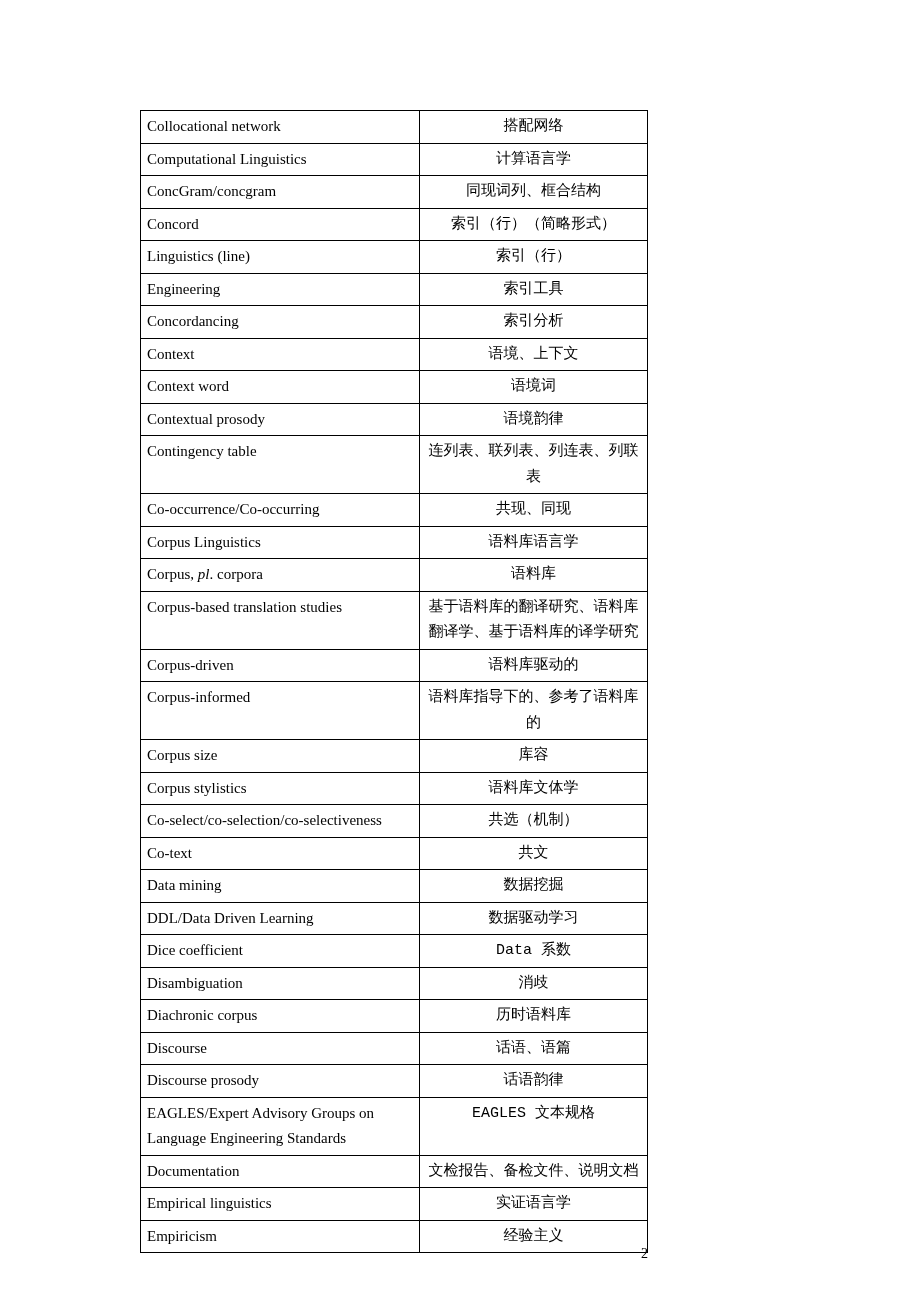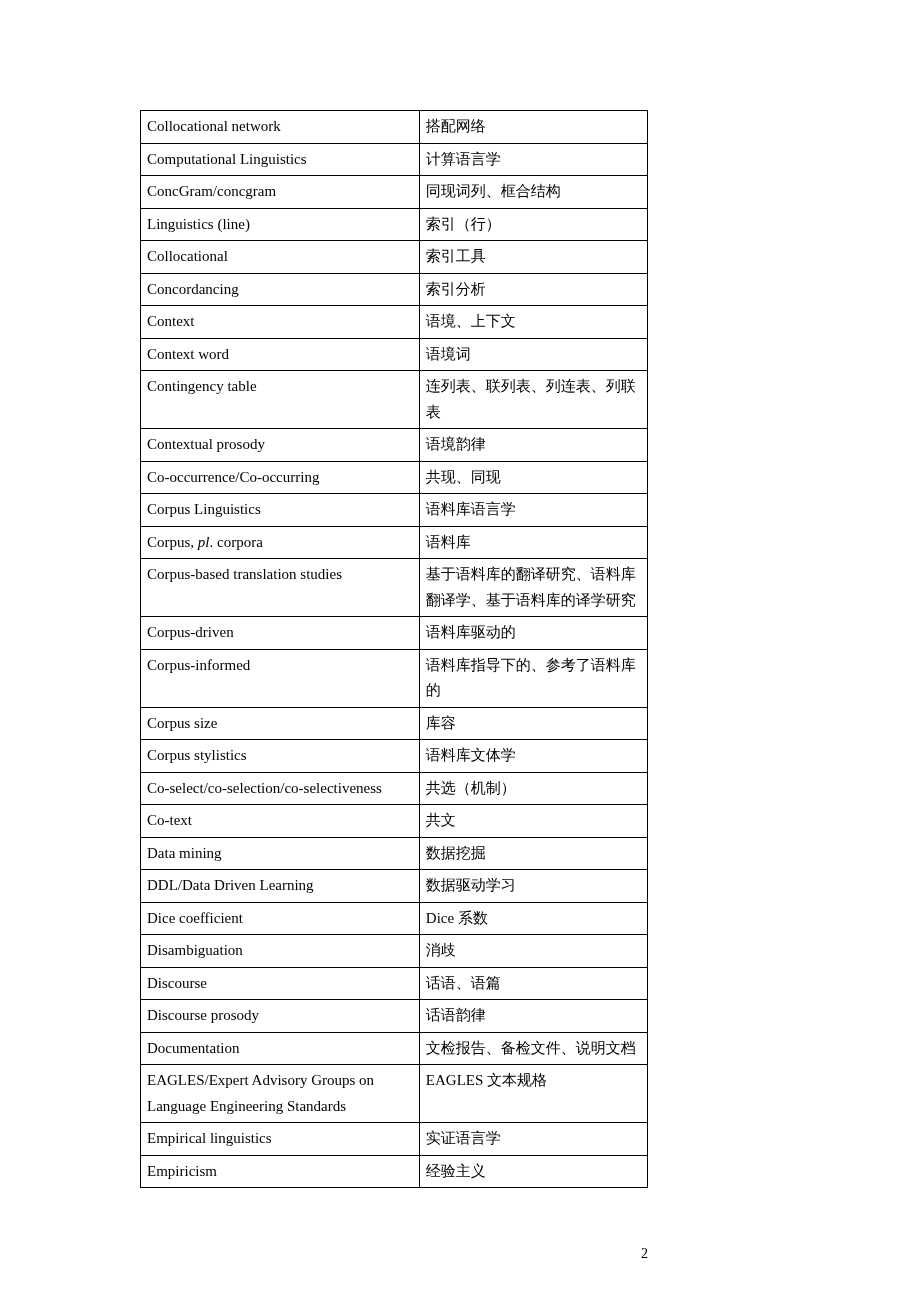--- a/index.html
+++ b/index.html
@@ -25,21 +25,21 @@
     border: 1px solid #000;
     padding: 3px 6px;
     font-size: 15px;
     line-height: 1.7;
     vertical-align: top;
   }
   table.glossary col.c-en { width: 55%; }
   table.glossary col.c-zh { width: 45%; }
   .en-cell { font-family: "Times New Roman", serif; }
   .en-cell .italic { font-style: italic; }
-  .zh-cell { font-family: Liberation Serif, serif; }
+  .zh-cell { font-family: Liberation Mono, monospace; text-align: center; }
   .page-number {
     position: absolute;
     bottom: 40px;
     right: 140px;
     font-size: 14px;
     font-family: "Times New Roman", serif;
   }
 </style>
 </head>
 <body>
@@ -58,46 +58,50 @@
         </tr>
         <tr>
           <td class="en-cell">Computational Linguistics</td>
           <td class="zh-cell">计算语言学</td>
         </tr>
         <tr>
           <td class="en-cell">ConcGram/concgram</td>
           <td class="zh-cell">同现词列、框合结构</td>
         </tr>
         <tr>
+          <td class="en-cell">Concord</td>
+          <td class="zh-cell">索引（行）（简略形式）</td>
+        </tr>
+        <tr>
           <td class="en-cell">Linguistics (line)</td>
           <td class="zh-cell">索引（行）</td>
         </tr>
         <tr>
-          <td class="en-cell">Collocational</td>
+          <td class="en-cell">Engineering</td>
           <td class="zh-cell">索引工具</td>
         </tr>
         <tr>
           <td class="en-cell">Concordancing</td>
           <td class="zh-cell">索引分析</td>
         </tr>
         <tr>
           <td class="en-cell">Context</td>
           <td class="zh-cell">语境、上下文</td>
         </tr>
         <tr>
           <td class="en-cell">Context word</td>
           <td class="zh-cell">语境词</td>
         </tr>
         <tr>
+          <td class="en-cell">Contextual prosody</td>
+          <td class="zh-cell">语境韵律</td>
+        </tr>
+        <tr>
           <td class="en-cell">Contingency table</td>
           <td class="zh-cell">连列表、联列表、列连表、列联表</td>
-        </tr>
-        <tr>
-          <td class="en-cell">Contextual prosody</td>
-          <td class="zh-cell">语境韵律</td>
         </tr>
         <tr>
           <td class="en-cell">Co-occurrence/Co-occurring</td>
           <td class="zh-cell">共现、同现</td>
         </tr>
         <tr>
           <td class="en-cell">Corpus Linguistics</td>
           <td class="zh-cell">语料库语言学</td>
         </tr>
         <tr>
@@ -135,41 +139,45 @@
         <tr>
           <td class="en-cell">Data mining</td>
           <td class="zh-cell">数据挖掘</td>
         </tr>
         <tr>
           <td class="en-cell">DDL/Data Driven Learning</td>
           <td class="zh-cell">数据驱动学习</td>
         </tr>
         <tr>
           <td class="en-cell">Dice coefficient</td>
-          <td class="zh-cell">Dice 系数</td>
+          <td class="zh-cell">Data 系数</td>
         </tr>
         <tr>
           <td class="en-cell">Disambiguation</td>
           <td class="zh-cell">消歧</td>
+        </tr>
+        <tr>
+          <td class="en-cell">Diachronic corpus</td>
+          <td class="zh-cell">历时语料库</td>
         </tr>
         <tr>
           <td class="en-cell">Discourse</td>
           <td class="zh-cell">话语、语篇</td>
         </tr>
         <tr>
           <td class="en-cell">Discourse prosody</td>
           <td class="zh-cell">话语韵律</td>
         </tr>
         <tr>
+          <td class="en-cell">EAGLES/Expert Advisory Groups on Language Engineering Standards</td>
+          <td class="zh-cell">EAGLES 文本规格</td>
+        </tr>
+        <tr>
           <td class="en-cell">Documentation</td>
           <td class="zh-cell">文检报告、备检文件、说明文档</td>
-        </tr>
-        <tr>
-          <td class="en-cell">EAGLES/Expert Advisory Groups on Language Engineering Standards</td>
-          <td class="zh-cell">EAGLES 文本规格</td>
         </tr>
         <tr>
           <td class="en-cell">Empirical linguistics</td>
           <td class="zh-cell">实证语言学</td>
         </tr>
         <tr>
           <td class="en-cell">Empiricism</td>
           <td class="zh-cell">经验主义</td>
         </tr>
       </tbody>

